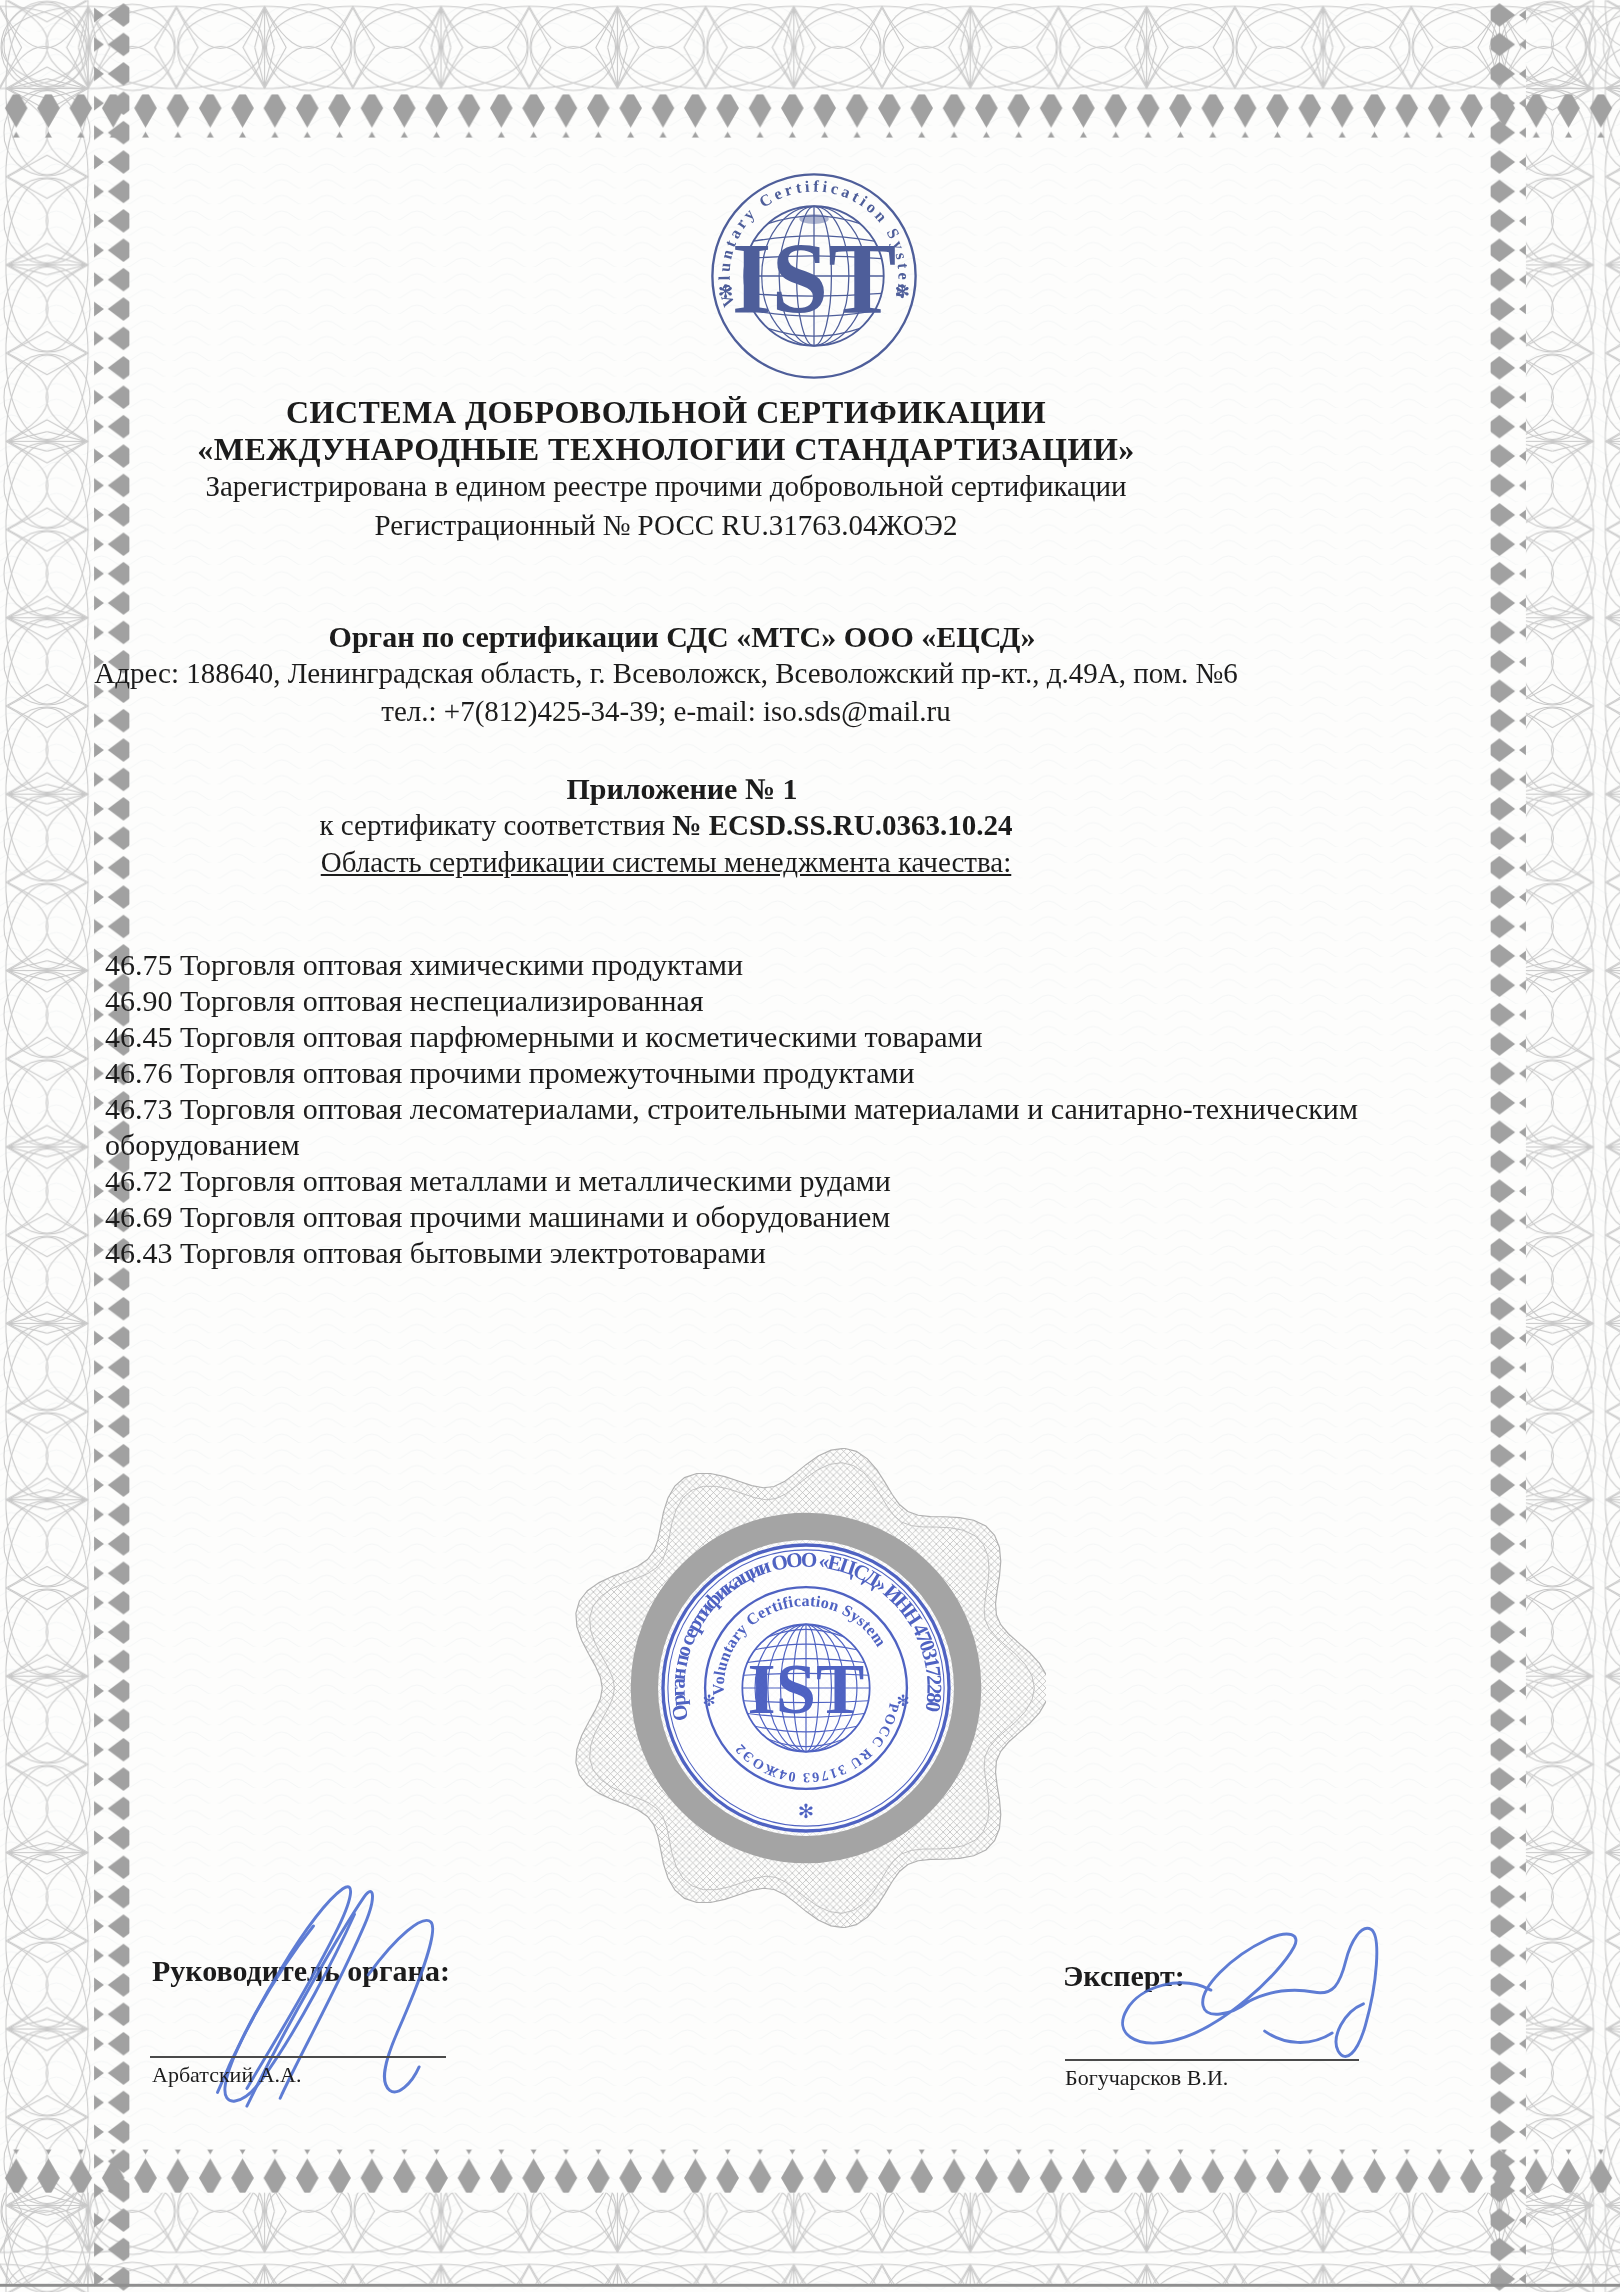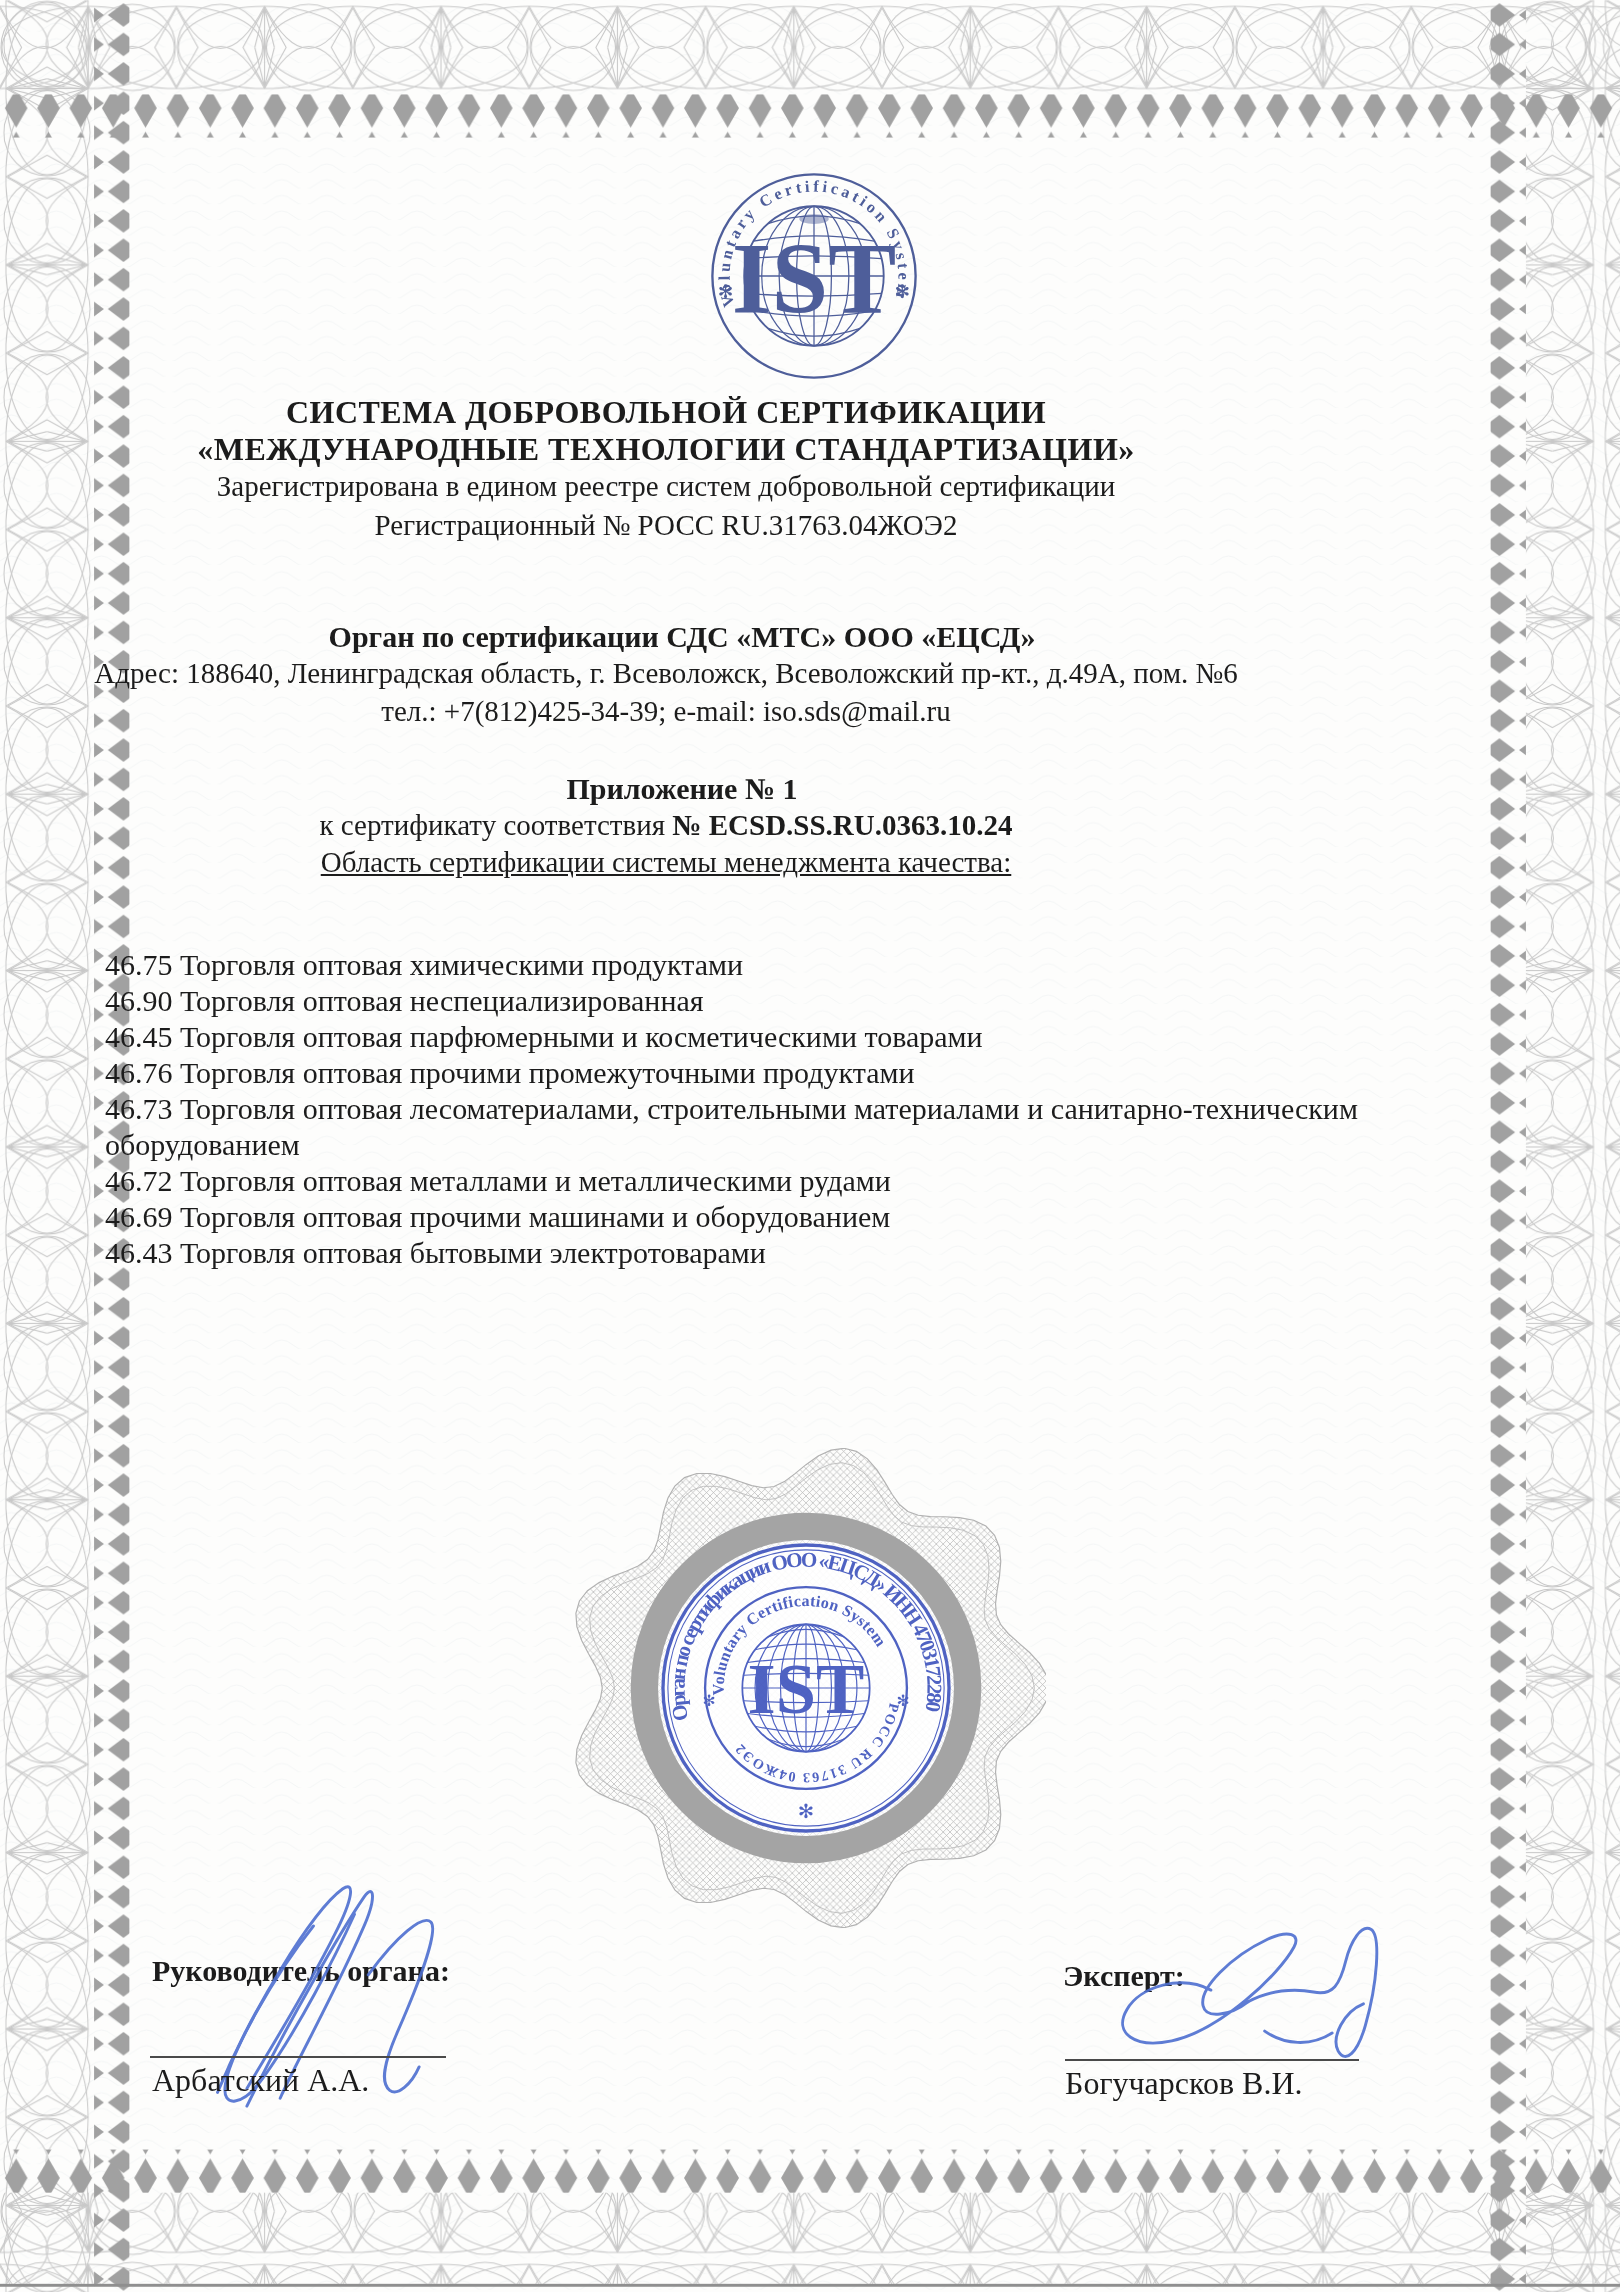--- a/index.html
+++ b/index.html
@@ -12,21 +12,21 @@
   svg{position:absolute;display:block;}
   .tline{position:absolute;left:0;width:1332px;text-align:center;white-space:nowrap;}
   .f30{font-size:29px;}
   .f31b{font-size:30px;font-weight:bold;padding-left:16px;}
   .f33b{font-size:32px;font-weight:bold;letter-spacing:0.5px;}
   .scope{
     position:absolute;left:105px;top:947px;width:1411px;
     font-size:30px;line-height:36px;
   }
   .siglabel{position:absolute;font-size:30px;font-weight:bold;white-space:nowrap;}
-  .signame{position:absolute;font-size:32px;white-space:nowrap;}
+  .signame{position:absolute;font-size:22px;white-space:nowrap;}
   .sigline{position:absolute;height:0;border-top:2px solid #4a4a4a;}
   .blue-ink{stroke:#4d6fd0;stroke-width:3;fill:none;stroke-linecap:round;opacity:.9;}
 </style>
 </head>
 <body>
 
 <div class="page">
 
   <svg width="1620" height="2293" viewBox="0 0 1653 2339" style="left:0;top:0;">
     <defs>
@@ -106,21 +106,21 @@
         <path d="M -61.48780366869514 -35.5 Q 0 -46.15 61.48780366869514 -35.5" fill="none" stroke="#4e5e9a" stroke-width="1.3"></path>
         <path d="M -46.96208577139648 53.25 Q 0 69.22500000000001 46.96208577139648 53.25" fill="none" stroke="#4e5e9a" stroke-width="1.3"></path>
         <path d="M -46.96208577139648 -53.25 Q 0 -69.22500000000001 46.96208577139648 -53.25" fill="none" stroke="#4e5e9a" stroke-width="1.3"></path>
       </g>
     <ellipse cx="0" cy="-58" rx="15" ry="5" fill="#4e5e9a" opacity="0.45"></ellipse>
     <text x="0" y="38" font-size="104" font-weight="bold" fill="#4e5e9a" text-anchor="middle">IST</text>
   </svg>
 
   <div class="tline f33b" style="top:394px;">СИСТЕМА ДОБРОВОЛЬНОЙ СЕРТИФИКАЦИИ</div>
   <div class="tline f33b" style="top:431px;">«МЕЖДУНАРОДНЫЕ ТЕХНОЛОГИИ СТАНДАРТИЗАЦИИ»</div>
-  <div class="tline f30" style="top:470px;">Зарегистрирована в едином реестре систем добровольной сертификации</div>
+  <div class="tline f30" style="top:470px;">Зарегистрирована в едином реестре прочими добровольной сертификации</div>
   <div class="tline f30" style="top:509px;">Регистрационный № РОСС RU.31763.04ЖОЭ2</div>
 
   <div class="tline f31b" style="top:620px;">Орган по сертификации СДС «МТС» ООО «ЕЦСД»</div>
   <div class="tline f30" style="top:657px;">Адрес: 188640, Ленинградская область, г. Всеволожск, Всеволожский пр-кт., д.49А, пом. №6</div>
   <div class="tline f30" style="top:695px;">тел.: +7(812)425-34-39; e-mail: iso.sds@mail.ru</div>
 
   <div class="tline f31b" style="top:772px;">Приложение № 1</div>
   <div class="tline f30" style="top:809px;"><span>к сертификату соответствия </span><b>№ ECSD.SS.RU.0363.10.24</b></div>
   <div class="tline f30" style="top:846px;text-decoration:underline;">Область сертификации системы менеджмента качества:</div>
 

